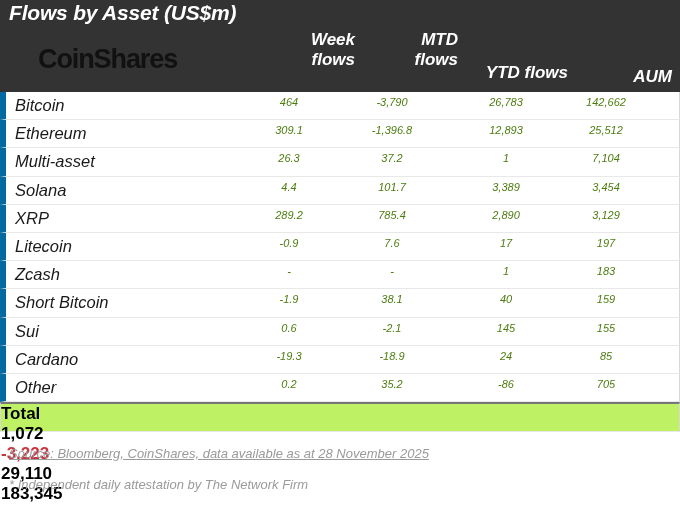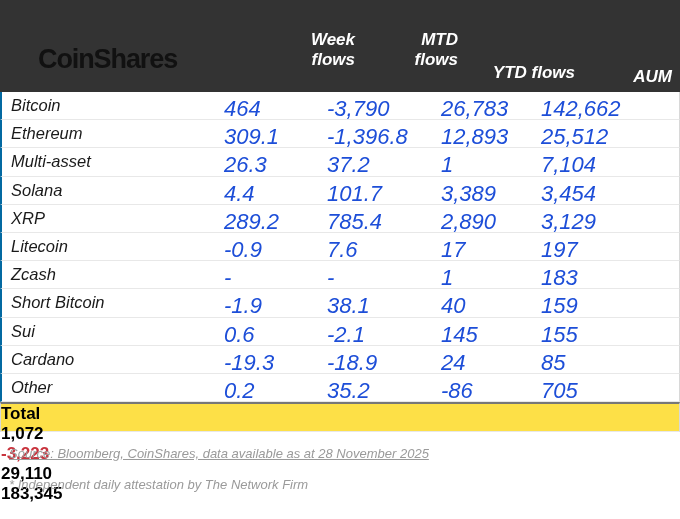--- a/index.html
+++ b/index.html
@@ -55,72 +55,72 @@
     color: #ffffff;
     font-style: italic;
     font-weight: bold;
     font-size: 17px;
     text-align: right;
     white-space: nowrap;
     line-height: 1.18;
   }
   #hc-week  { right: 325px; top: 30px; width: 120px; }
   #hc-mtd   { right: 222px; top: 30px; width: 120px; }
-  #hc-ytd   { right: 105px; top: 63px; width: 160px; text-align: right; }
+  #hc-ytd   { right: 112px; top: 63px; width: 160px; text-align: right; }
   #hc-aum   { right: 8px;   top: 67px; width: 120px; }
 
   
   #table {
     position: absolute;
     top: 92px;
     left: 0;
     width: 680px;
   }
   .row {
     position: relative;
     height: 28.2px;
     border-bottom: 1px solid #e8e8e8;
-    border-left: 2px solid #0369a1;
+    border-left: 6px solid #0369a1;
     border-right: 1px solid #d8d8d8;
     box-sizing: border-box;
     background: #ffffff;
   }
   .row .asset {
     position: absolute;
     left: 9px;
     top: 4px;
     font-size: 16.5px;
     font-style: italic;
     color: #1a1a1a;
     white-space: nowrap;
   }
   .row .num {
     position: absolute;
     top: 4px;
-    font-size: 22px;
-    font-style: italic;
-    color: #1d4ed8;
-    text-align: left;
+    font-size: 11px;
+    font-style: italic;
+    color: #4d7c0f;
+    text-align: center;
     white-space: nowrap;
   }
   .c-week { right: 325px; width: 130px; }
   .c-mtd  { right: 222px; width: 130px; }
   .c-ytd  { right: 108px; width: 130px; }
   .c-aum  { right: 8px;   width: 130px; }
   .neg { color: #c9343e; }
 
   #total-row {
     position: relative;
     height: 30px;
     border-top: 2px solid #777777;
     border-left: 1px solid #d8d8d8;
     border-right: 1px solid #d8d8d8;
     border-bottom: 1px solid #e8e8e8;
     box-sizing: border-box;
-    background: #fde047;
+    background: #bef264;
   }
   #total-row .asset,
   #total-row .num {
     font-weight: bold;
     font-size: 17px;
     top: 5px;
   }
 
   
   #notes {
@@ -138,20 +138,21 @@
   }
   #note-source { padding-top: 9px; text-decoration: underline; }
   #note-attest { padding-top: 16px; }
 </style>
 </head>
 <body>
 
 <div id="card">
 
   <div id="header">
+    <div id="title">Flows by Asset (US$m)</div>
     <div id="logo">CoinShares</div>
 
     <div class="hcol" id="hc-week">
       <div>Week</div>
       <div>flows</div>
     </div>
 
     <div class="hcol" id="hc-mtd">
       <div>MTD</div>
       <div>flows</div>

